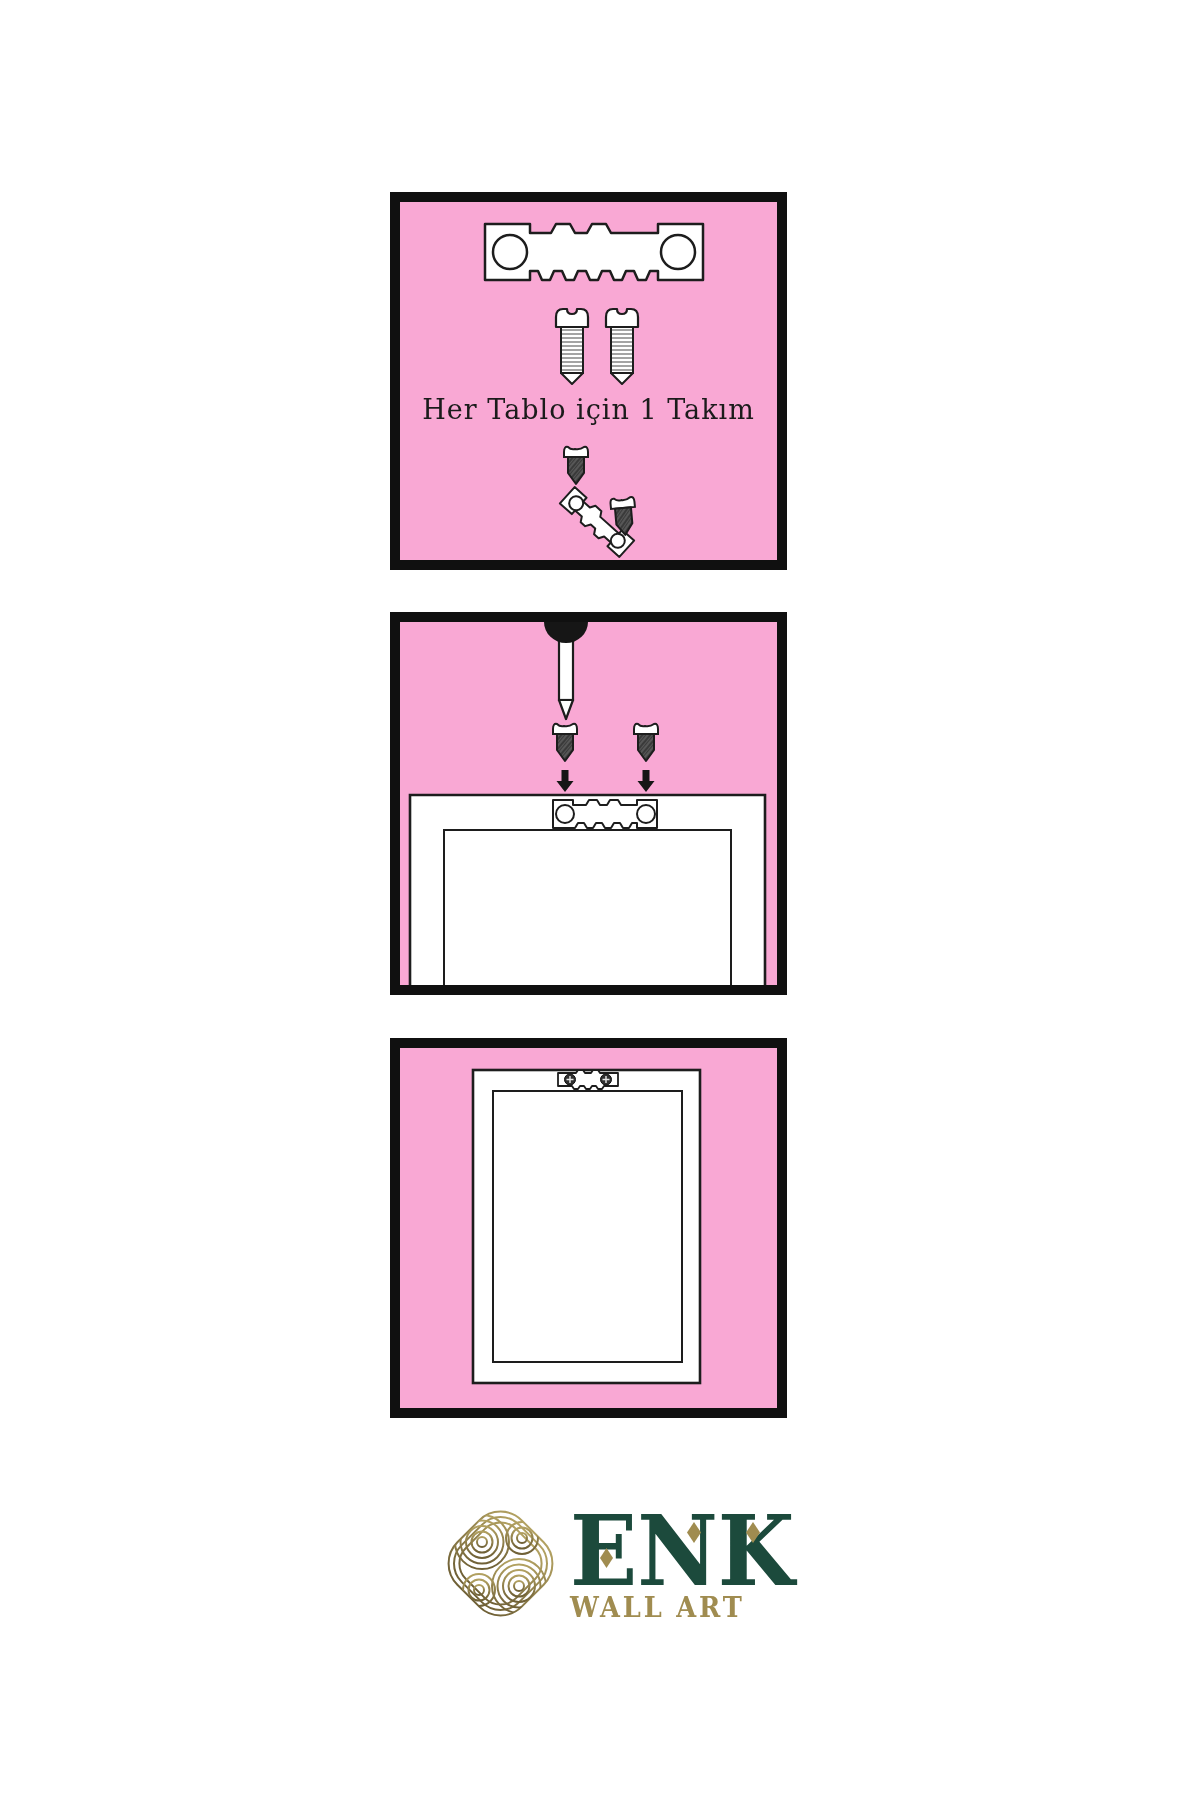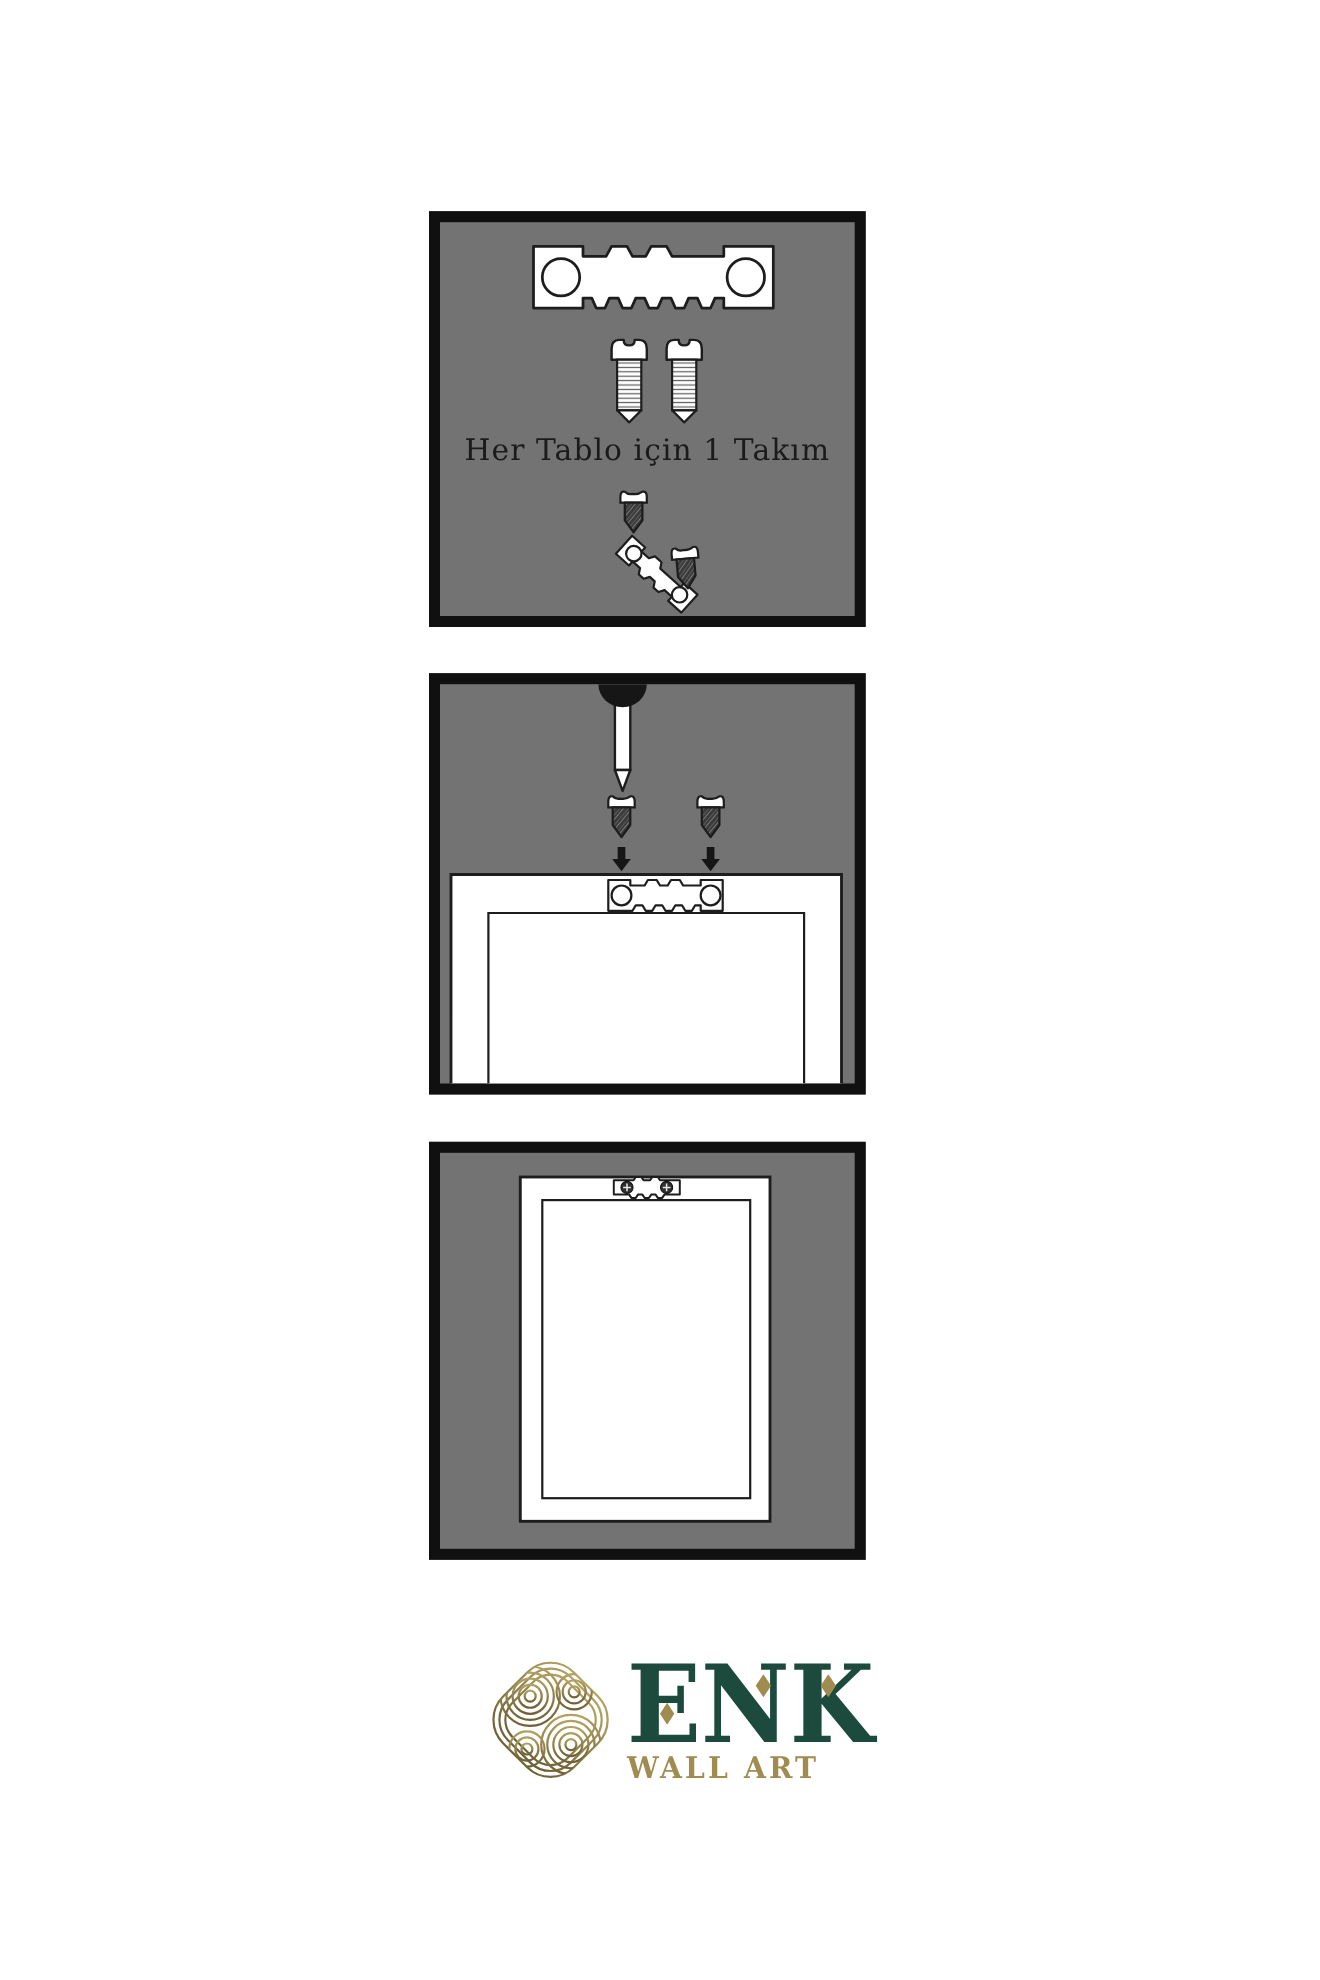--- a/index.html
+++ b/index.html
@@ -1,18 +1,18 @@
 <!DOCTYPE html>
 <html><head>
 <meta charset="utf-8">
 <style>
   html,body{margin:0;padding:0;background:#fff;}
   .page{position:relative;width:1200px;height:1800px;background:#ffffff;overflow:hidden;
         font-family:"DejaVu Serif", serif;}
-  .panel{position:absolute;left:390px;width:397px;border:10px solid #101010;background:#737373;
+  .panel{position:absolute;left:390px;width:397px;border:10px solid #101010;background:#f9a8d4;
          box-sizing:border-box;}
   .panel1{top:192px;height:378px;}
   .panel2{top:612px;height:383px;}
   .panel3{top:1038px;height:380px;}
   .panel svg{position:absolute;left:0;top:0;display:block;}
   .caption{position:absolute;left:0;right:0;top:194px;text-align:center;
            font-size:27px;line-height:1;color:#1b1b1b;letter-spacing:1px;}
   .brand-name{position:absolute;left:570px;top:1502px;
               font-weight:bold;font-size:98px;line-height:1;color:#1c4a3c;
               transform:scaleX(0.9);transform-origin:left top;white-space:nowrap;}

